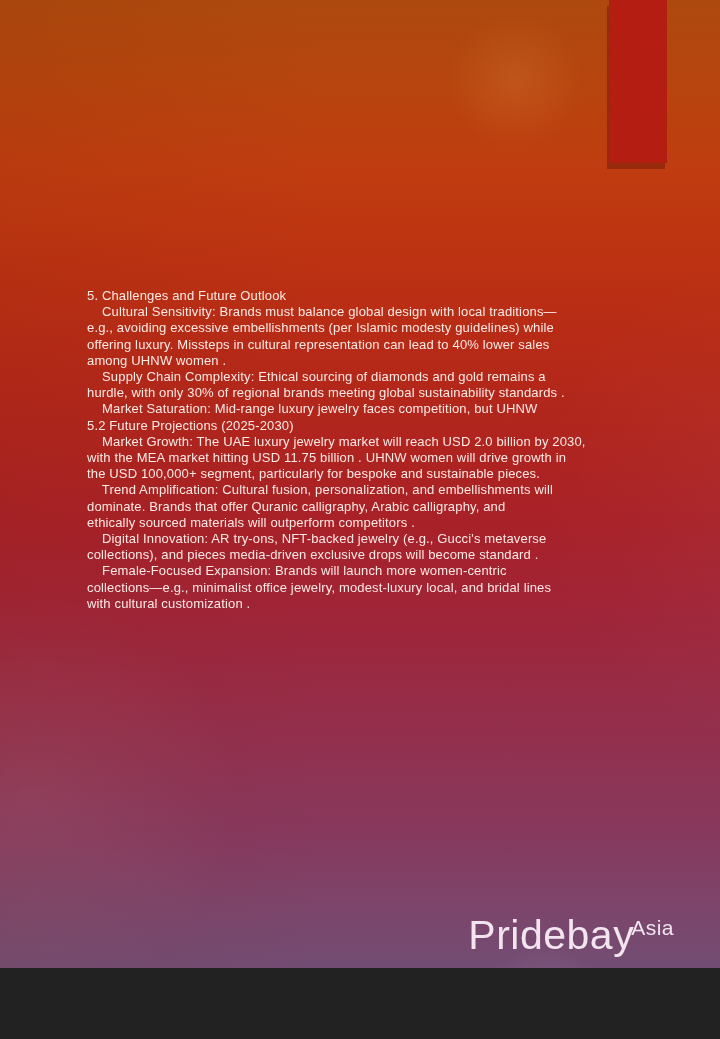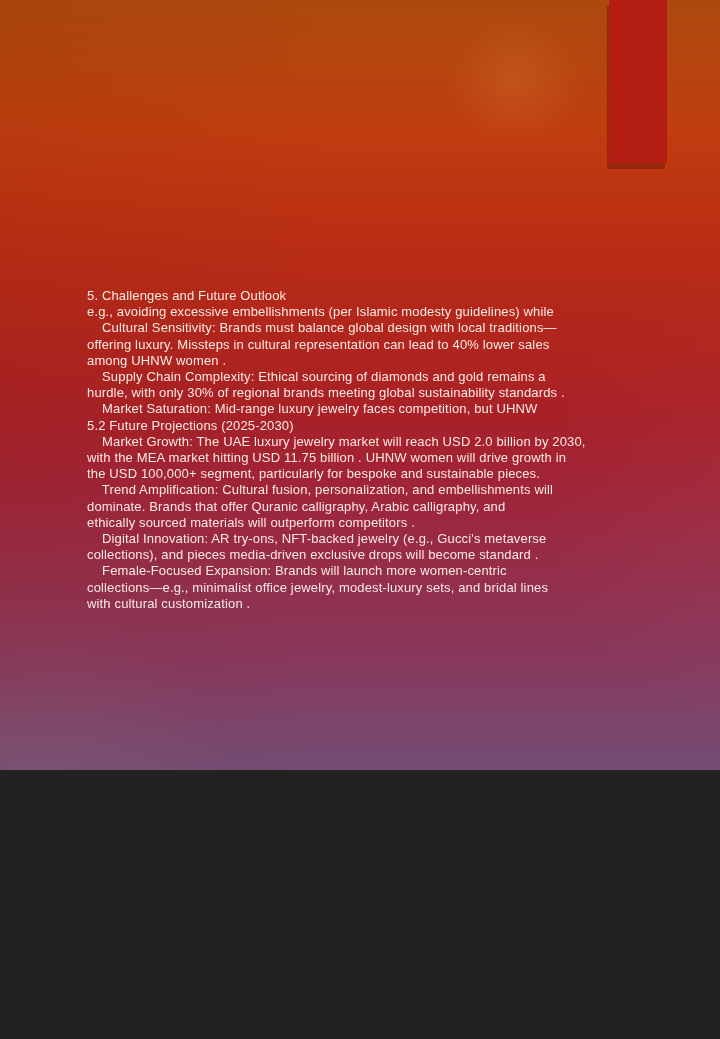--- a/index.html
+++ b/index.html
@@ -3,21 +3,21 @@
 <meta charset="utf-8">
 <style>
   html, body {
     margin: 0;
     padding: 0;
     background: #222;
   }
   .page {
     position: relative;
     width: 720px;
-    height: 770px;
+    height: 968px;
     overflow: hidden;
     font-family: "Liberation Sans", sans-serif;
     background:
       radial-gradient(circle 95px at 515px 80px, rgba(240,170,90,0.16), rgba(240,170,90,0) 72%),
       radial-gradient(circle 80px at 545px 1005px, rgba(255,235,245,0.10), rgba(255,235,245,0) 75%),
       radial-gradient(circle 300px at 30px 800px, rgba(255,255,255,0.05), rgba(255,255,255,0) 70%),
       radial-gradient(circle 340px at 790px 500px, rgba(255,255,255,0.04), rgba(255,255,255,0) 75%),
       linear-gradient(90deg, rgba(110,35,0,0.08) 0%, rgba(110,35,0,0) 45%),
       linear-gradient(180deg,
         #ad490e 0%, #b7440e 9%, #c03c10 18%, #bc3212 27%,
@@ -70,38 +70,38 @@
 </style>
 </head>
 <body>
 
 <div class="page">
 
   <div class="accent-bar"></div>
 
   <div class="content">
     <div class="line">5. Challenges and Future Outlook</div>
+    <div class="line">    Cultural Sensitivity: Brands must balance global design with local traditions—</div>
     <div class="line">e.g., avoiding excessive embellishments (per Islamic modesty guidelines) while</div>
-    <div class="line">    Cultural Sensitivity: Brands must balance global design with local traditions—</div>
     <div class="line">offering luxury. Missteps in cultural representation can lead to 40% lower sales</div>
     <div class="line">among UHNW women .</div>
     <div class="line">    Supply Chain Complexity: Ethical sourcing of diamonds and gold remains a</div>
     <div class="line">hurdle, with only 30% of regional brands meeting global sustainability standards .</div>
     <div class="line">    Market Saturation: Mid-range luxury jewelry faces competition, but UHNW</div>
     <div class="line">5.2 Future Projections (2025-2030)</div>
     <div class="line">    Market Growth: The UAE luxury jewelry market will reach USD 2.0 billion by 2030,</div>
     <div class="line">with the MEA market hitting USD 11.75 billion . UHNW women will drive growth in</div>
     <div class="line">the USD 100,000+ segment, particularly for bespoke and sustainable pieces.</div>
     <div class="line">    Trend Amplification: Cultural fusion, personalization, and embellishments will</div>
     <div class="line">dominate. Brands that offer Quranic calligraphy, Arabic calligraphy, and</div>
     <div class="line">ethically sourced materials will outperform competitors .</div>
     <div class="line">    Digital Innovation: AR try-ons, NFT-backed jewelry (e.g., Gucci's metaverse</div>
     <div class="line">collections), and pieces media-driven exclusive drops will become standard .</div>
     <div class="line">    Female-Focused Expansion: Brands will launch more women-centric</div>
-    <div class="line">collections—e.g., minimalist office jewelry, modest-luxury sets, and bridal lines</div>
+    <div class="line">collections—e.g., minimalist office jewelry, modest-luxury local, and bridal lines</div>
     <div class="line">with cultural customization .</div>
   </div>
 
   <div class="logo">
     <span class="logo-primary">Pridebay</span>
       <span class="logo-secondary">Asia</span>
   </div>
 
 </div>
 

